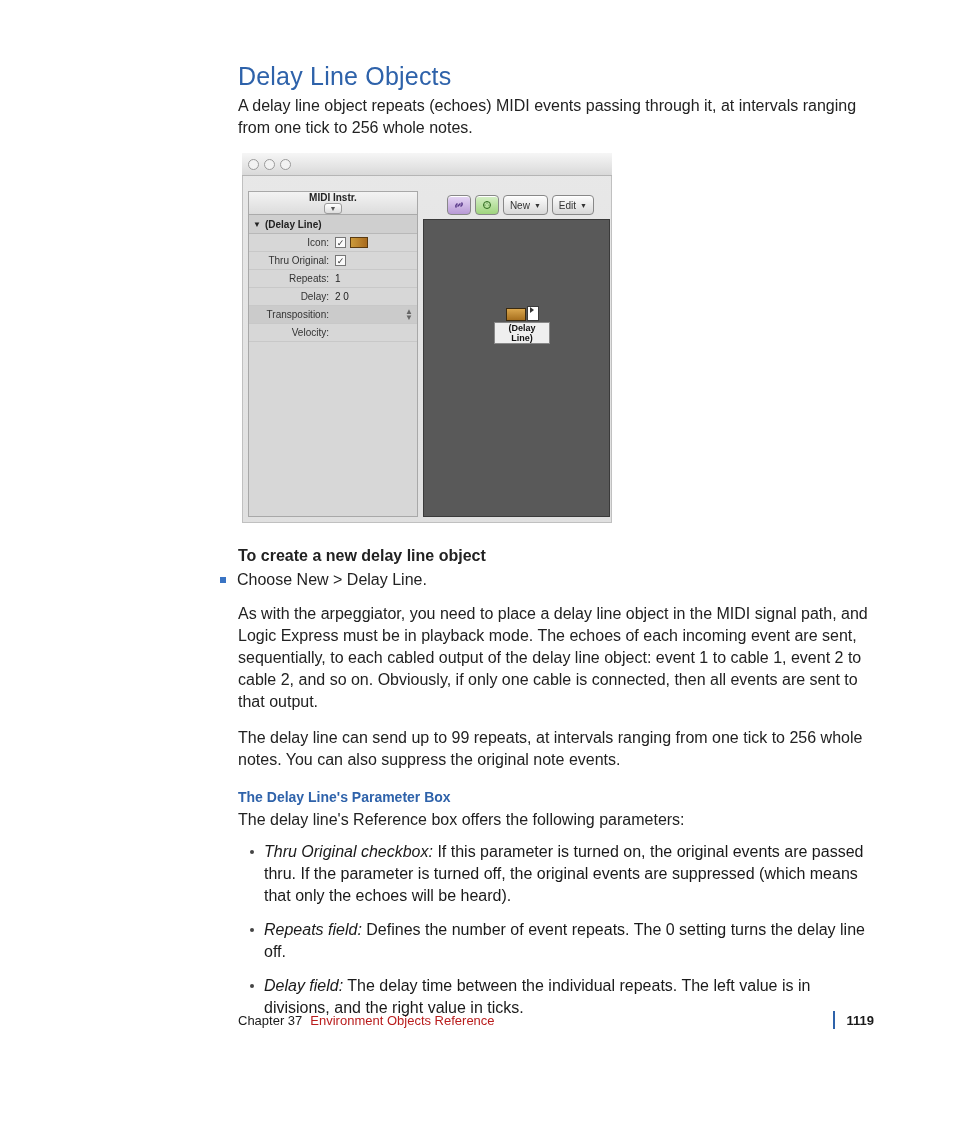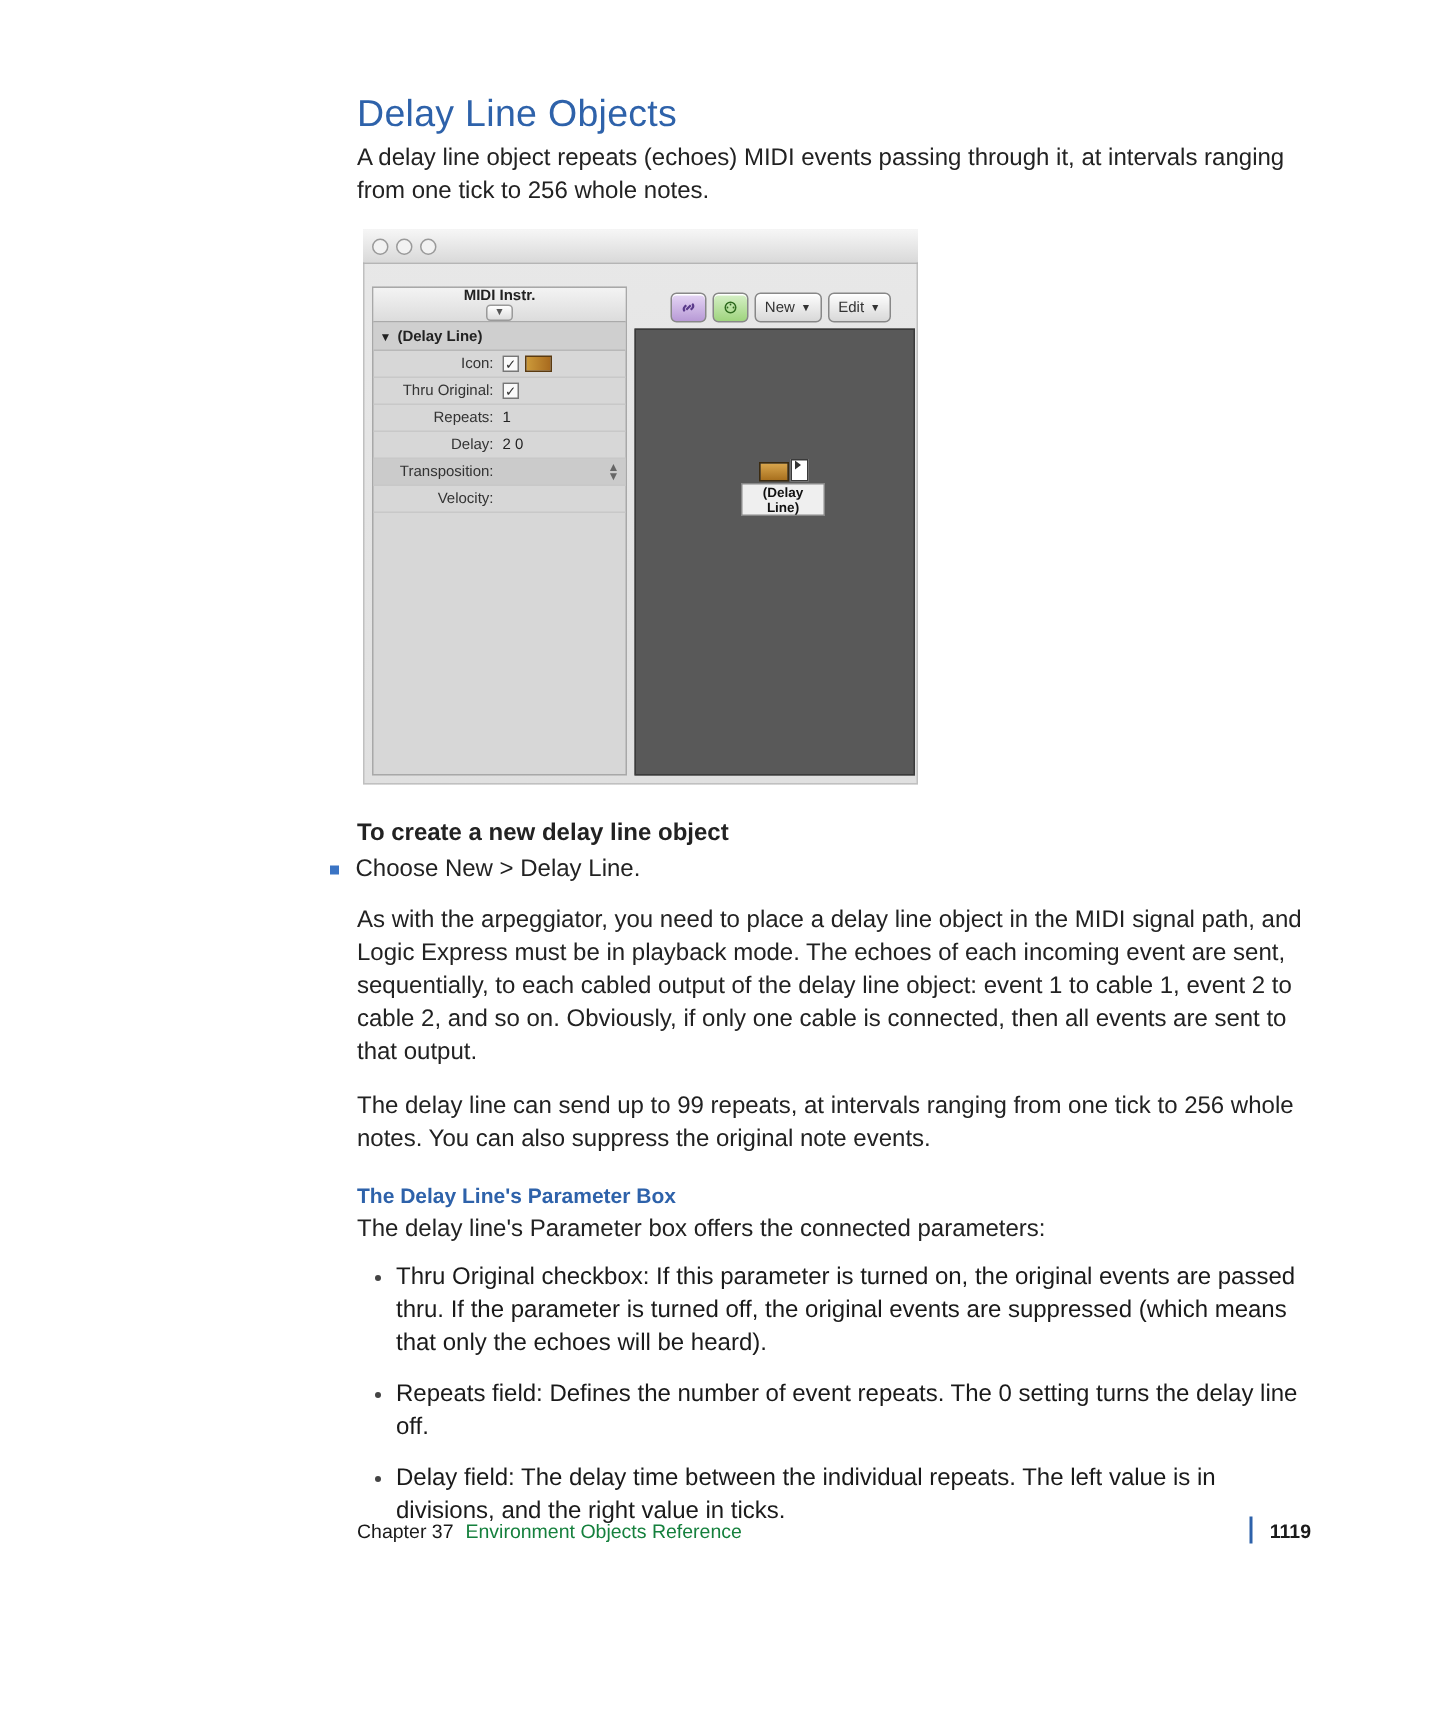--- a/index.html
+++ b/index.html
@@ -64,20 +64,21 @@
     background: #444;
     margin-top: 9px;
     margin-right: 10px;
     flex: 0 0 auto;
   }
   .round-li .txt {
     font-size: 16px;
     line-height: 22px;
   }
   .round-li .txt .term {
+    font-style: italic;
     text-align: center;
   }
 
   
   .figure {
     width: 370px;
     height: 370px;
     margin: 10px 0 22px 4px;
     border: 0;
     position: relative;
@@ -241,21 +242,21 @@
   }
 
   
   .footer {
     position: absolute;
     left: 238px; right: 80px; bottom: 30px;
     display: flex; align-items: center;
     font-size: 13px;
   }
   .footer .chap { font-weight: 400; margin-right: 8px; }
-  .footer .title { color: #15803d; }
+  .footer .title { color: #b91c1c; }
   .footer .sep {
     flex: 1;
     display: flex; align-items: center;
   }
   .footer .sep .bar {
     width: 2px; height: 18px; background: #2e62aa;
     margin: 0 12px 0 auto;
   }
   .footer .pn { font-weight: 700; }
 </style>
@@ -353,21 +354,21 @@
   <p class="body bold-intro">To create a new delay line object</p>
   <div class="square-bullet">
     <div class="mark"></div>
     <div class="body" style="margin:0;">Choose New &gt; Delay Line.</div>
   </div>
 
   <p class="body">As with the arpeggiator, you need to place a delay line object in the MIDI signal path, and Logic Express must be in playback mode. The echoes of each incoming event are sent, sequentially, to each cabled output of the delay line object:  event 1 to cable 1, event 2 to cable 2, and so on. Obviously, if only one cable is connected, then all events are sent to that output.</p>
   <p class="body">The delay line can send up to 99 repeats, at intervals ranging from one tick to 256 whole notes. You can also suppress the original note events.</p>
 
   <div class="h2">The Delay Line's Parameter Box</div>
-  <p class="body" style="margin-bottom:10px;">The delay line's Parameter box offers the connected parameters:</p>
+  <p class="body" style="margin-bottom:10px;">The delay line's Reference box offers the following parameters:</p>
 
   <div class="round-li">
     <div class="dot"></div>
     <div class="txt">
       <span class="term">Thru Original checkbox:</span><span>  If this parameter is turned on, the original events are passed thru. If the parameter is turned off, the original events are suppressed (which means that only the echoes will be heard).</span>
     </div>
   </div>
   <div class="round-li">
     <div class="dot"></div>
     <div class="txt">

